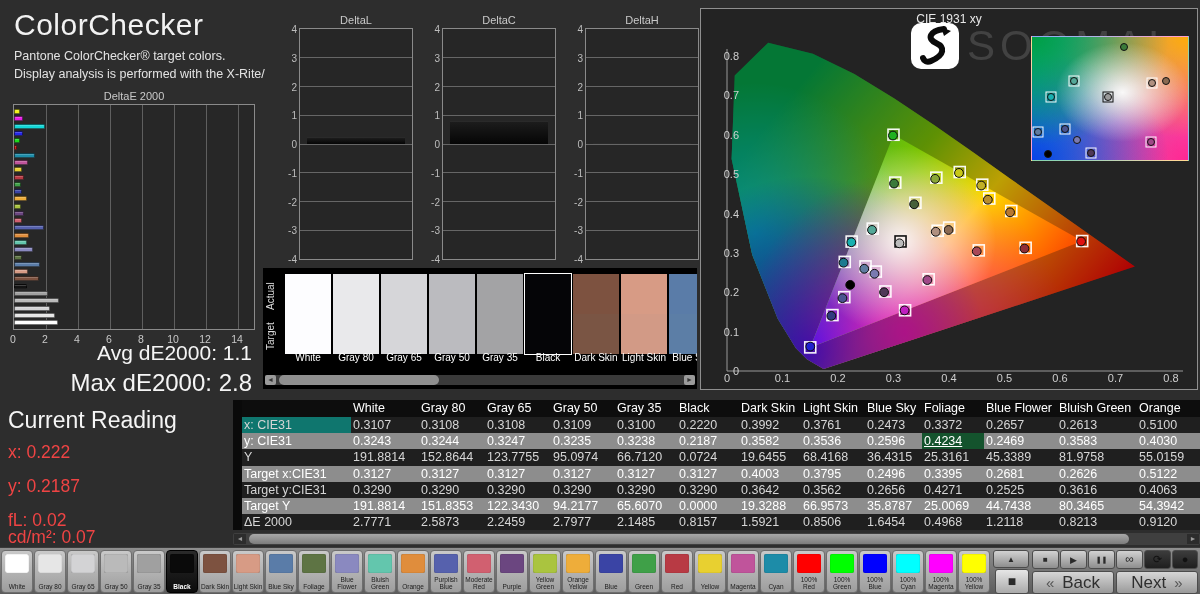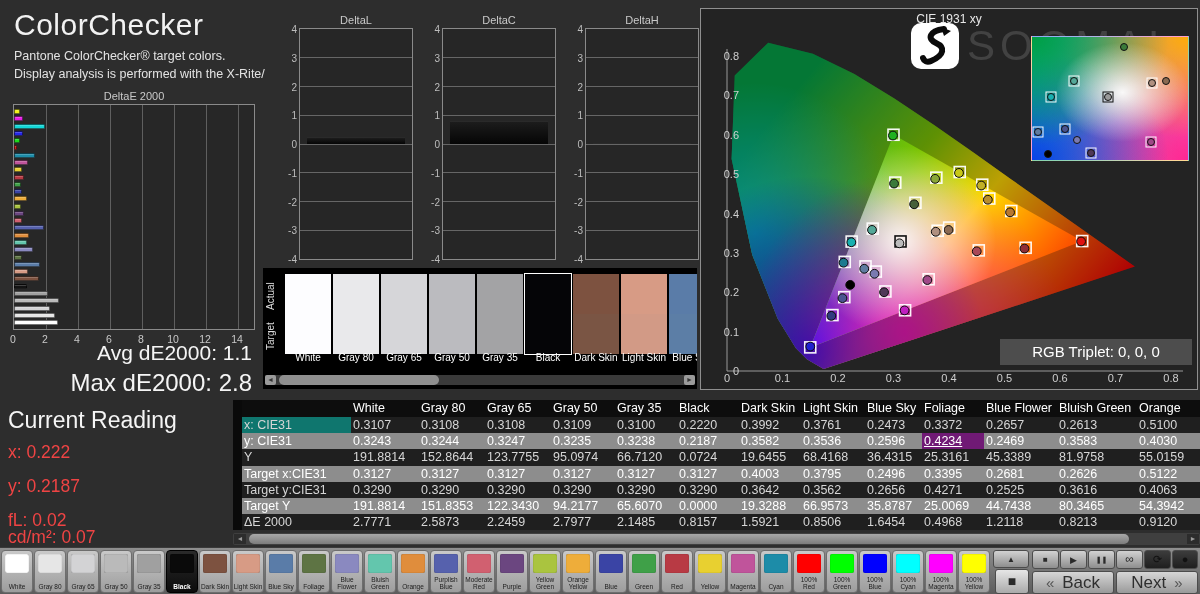--- a/index.html
+++ b/index.html
@@ -433,21 +433,20 @@
       <div class="ins-dot" style="left: 4%; top: 77%; background: rgb(95, 124, 160);"></div>
       <div class="ins-sq" style="left: 21%; top: 75%;"></div>
       <div class="ins-dot" style="left: 21%; top: 75%; background: rgb(74, 84, 144);"></div>
       <div class="ins-dot" style="left: 29%; top: 84%; background: rgb(122, 122, 176);"></div>
       <div class="ins-sq" style="left: 38%; top: 94%;"></div>
       <div class="ins-dot" style="left: 38%; top: 94%; background: rgb(80, 56, 88);"></div>
       <div class="ins-dot" style="left: 10%; top: 95%; background: rgb(0, 0, 0);"></div>
       <div class="ins-sq" style="left: 76%; top: 85%;"></div>
       <div class="ins-dot" style="left: 76%; top: 85%; background: rgb(160, 72, 136);"></div>
     </div>
-  <div id="rgb-box">RGB Triplet: 0, 0, 0</div>
 </div>
 
 <div class="abs" id="table">
   <div id="t-rows">
       <div class="trow" style="top: 0px; height: 17px; line-height: 17px;">
         <div class="tcell" style="width: 9px; background: rgb(10, 10, 10); color: rgb(255, 255, 255);"></div>
         <div class="tcell" style="width: 109px; background: rgb(13, 13, 13); color: rgb(255, 255, 255);"></div>
         <div class="tcell" style="width: 68px; background: rgb(13, 13, 13); color: rgb(255, 255, 255);">White</div>
         <div class="tcell" style="width: 66px; background: rgb(13, 13, 13); color: rgb(255, 255, 255);">Gray 80</div>
         <div class="tcell" style="width: 66px; background: rgb(13, 13, 13); color: rgb(255, 255, 255);">Gray 65</div>
@@ -484,21 +483,21 @@
         <div class="tcell" style="width: 109px; background: rgb(141, 141, 141); color: rgb(255, 255, 255);">y: CIE31</div>
         <div class="tcell" style="width: 68px; background: rgb(141, 141, 141); color: rgb(255, 255, 255);">0.3243</div>
         <div class="tcell" style="width: 66px; background: rgb(141, 141, 141); color: rgb(255, 255, 255);">0.3244</div>
         <div class="tcell" style="width: 66px; background: rgb(141, 141, 141); color: rgb(255, 255, 255);">0.3247</div>
         <div class="tcell" style="width: 64px; background: rgb(141, 141, 141); color: rgb(255, 255, 255);">0.3235</div>
         <div class="tcell" style="width: 62px; background: rgb(141, 141, 141); color: rgb(255, 255, 255);">0.3238</div>
         <div class="tcell" style="width: 62px; background: rgb(141, 141, 141); color: rgb(255, 255, 255);">0.2187</div>
         <div class="tcell" style="width: 62px; background: rgb(141, 141, 141); color: rgb(255, 255, 255);">0.3582</div>
         <div class="tcell" style="width: 64px; background: rgb(141, 141, 141); color: rgb(255, 255, 255);">0.3536</div>
         <div class="tcell" style="width: 57px; background: rgb(141, 141, 141); color: rgb(255, 255, 255);">0.2596</div>
-        <div class="tcell" style="width: 62px; background: #701a75; color: rgb(255, 255, 255); text-decoration: underline;">0.4234</div>
+        <div class="tcell" style="width: 62px; background: #14532d; color: rgb(255, 255, 255); text-decoration: underline;">0.4234</div>
         <div class="tcell" style="width: 73px; background: rgb(141, 141, 141); color: rgb(255, 255, 255);">0.2469</div>
         <div class="tcell" style="width: 80px; background: rgb(141, 141, 141); color: rgb(255, 255, 255);">0.3583</div>
         <div class="tcell" style="width: 66px; background: rgb(141, 141, 141); color: rgb(255, 255, 255);">0.4030</div>
       </div>
       <div class="trow" style="top: 49.4px; height: 16.2px; line-height: 16.2px;">
         <div class="tcell" style="width: 9px; background: rgb(10, 10, 10); color: rgb(214, 214, 214);"></div>
         <div class="tcell" style="width: 109px; background: rgb(31, 31, 31); color: rgb(214, 214, 214);">Y</div>
         <div class="tcell" style="width: 68px; background: rgb(31, 31, 31); color: rgb(214, 214, 214);">191.8814</div>
         <div class="tcell" style="width: 66px; background: rgb(31, 31, 31); color: rgb(214, 214, 214);">152.8644</div>
         <div class="tcell" style="width: 66px; background: rgb(31, 31, 31); color: rgb(214, 214, 214);">123.7755</div>

